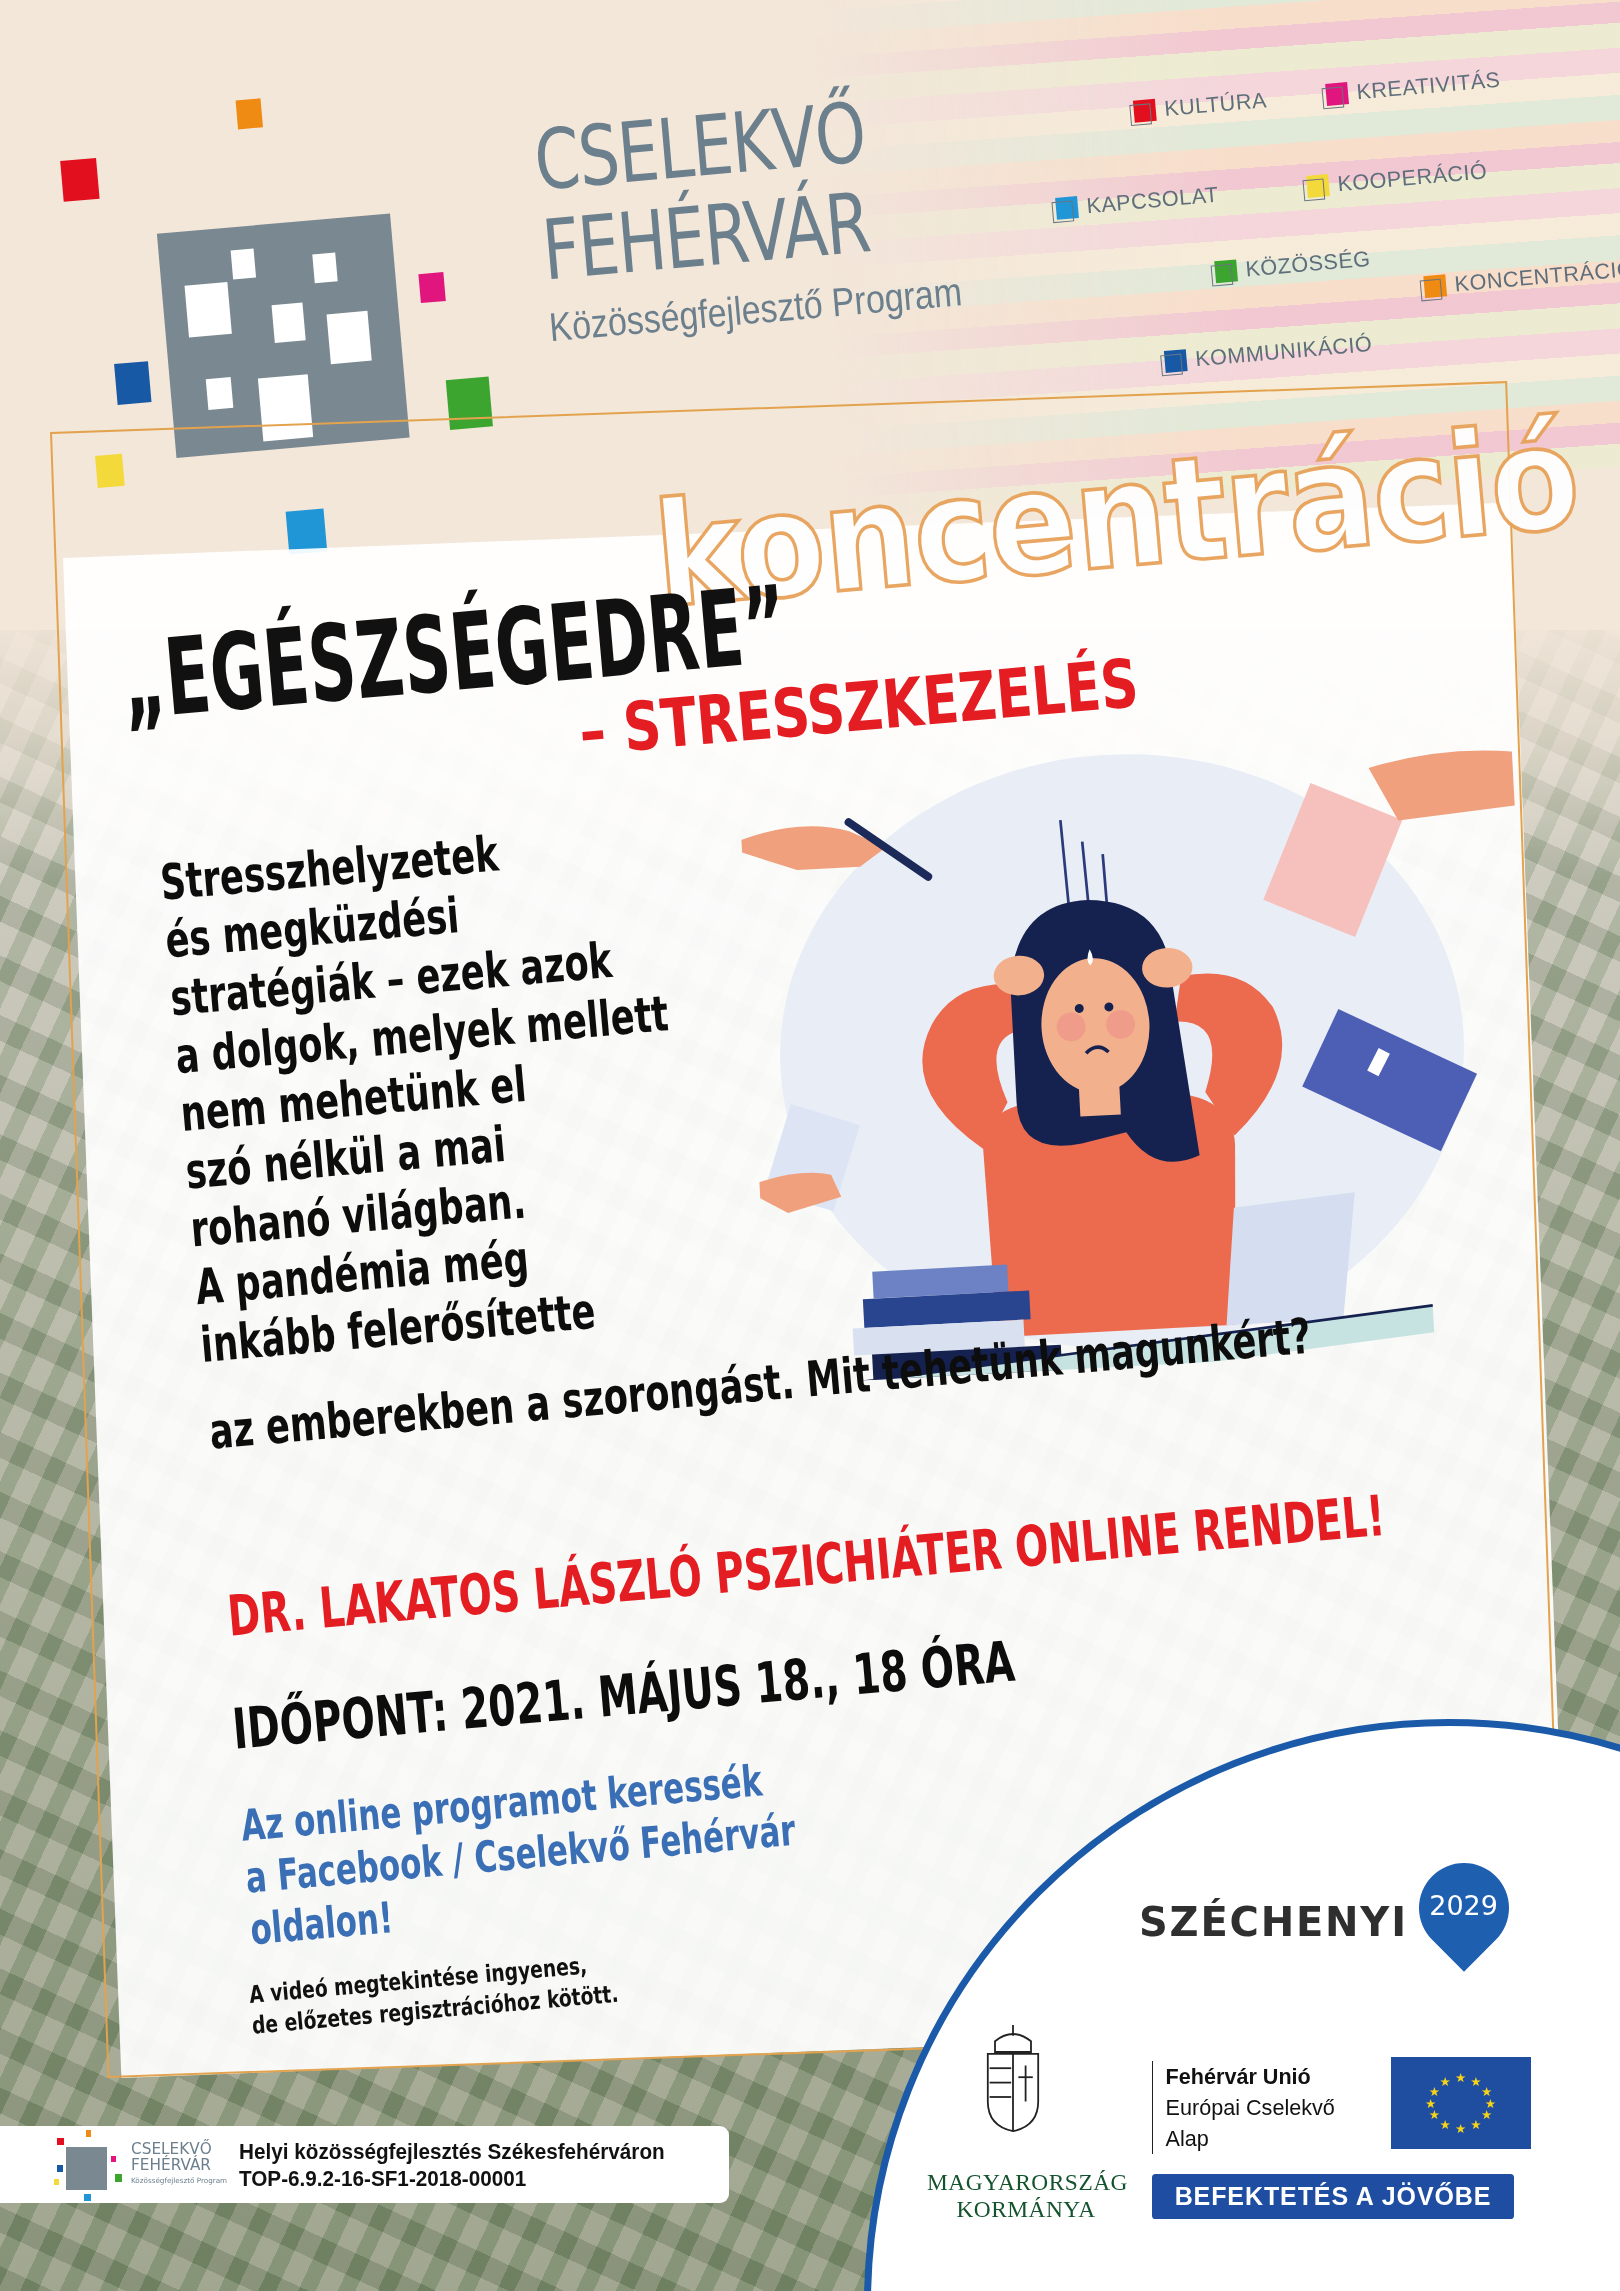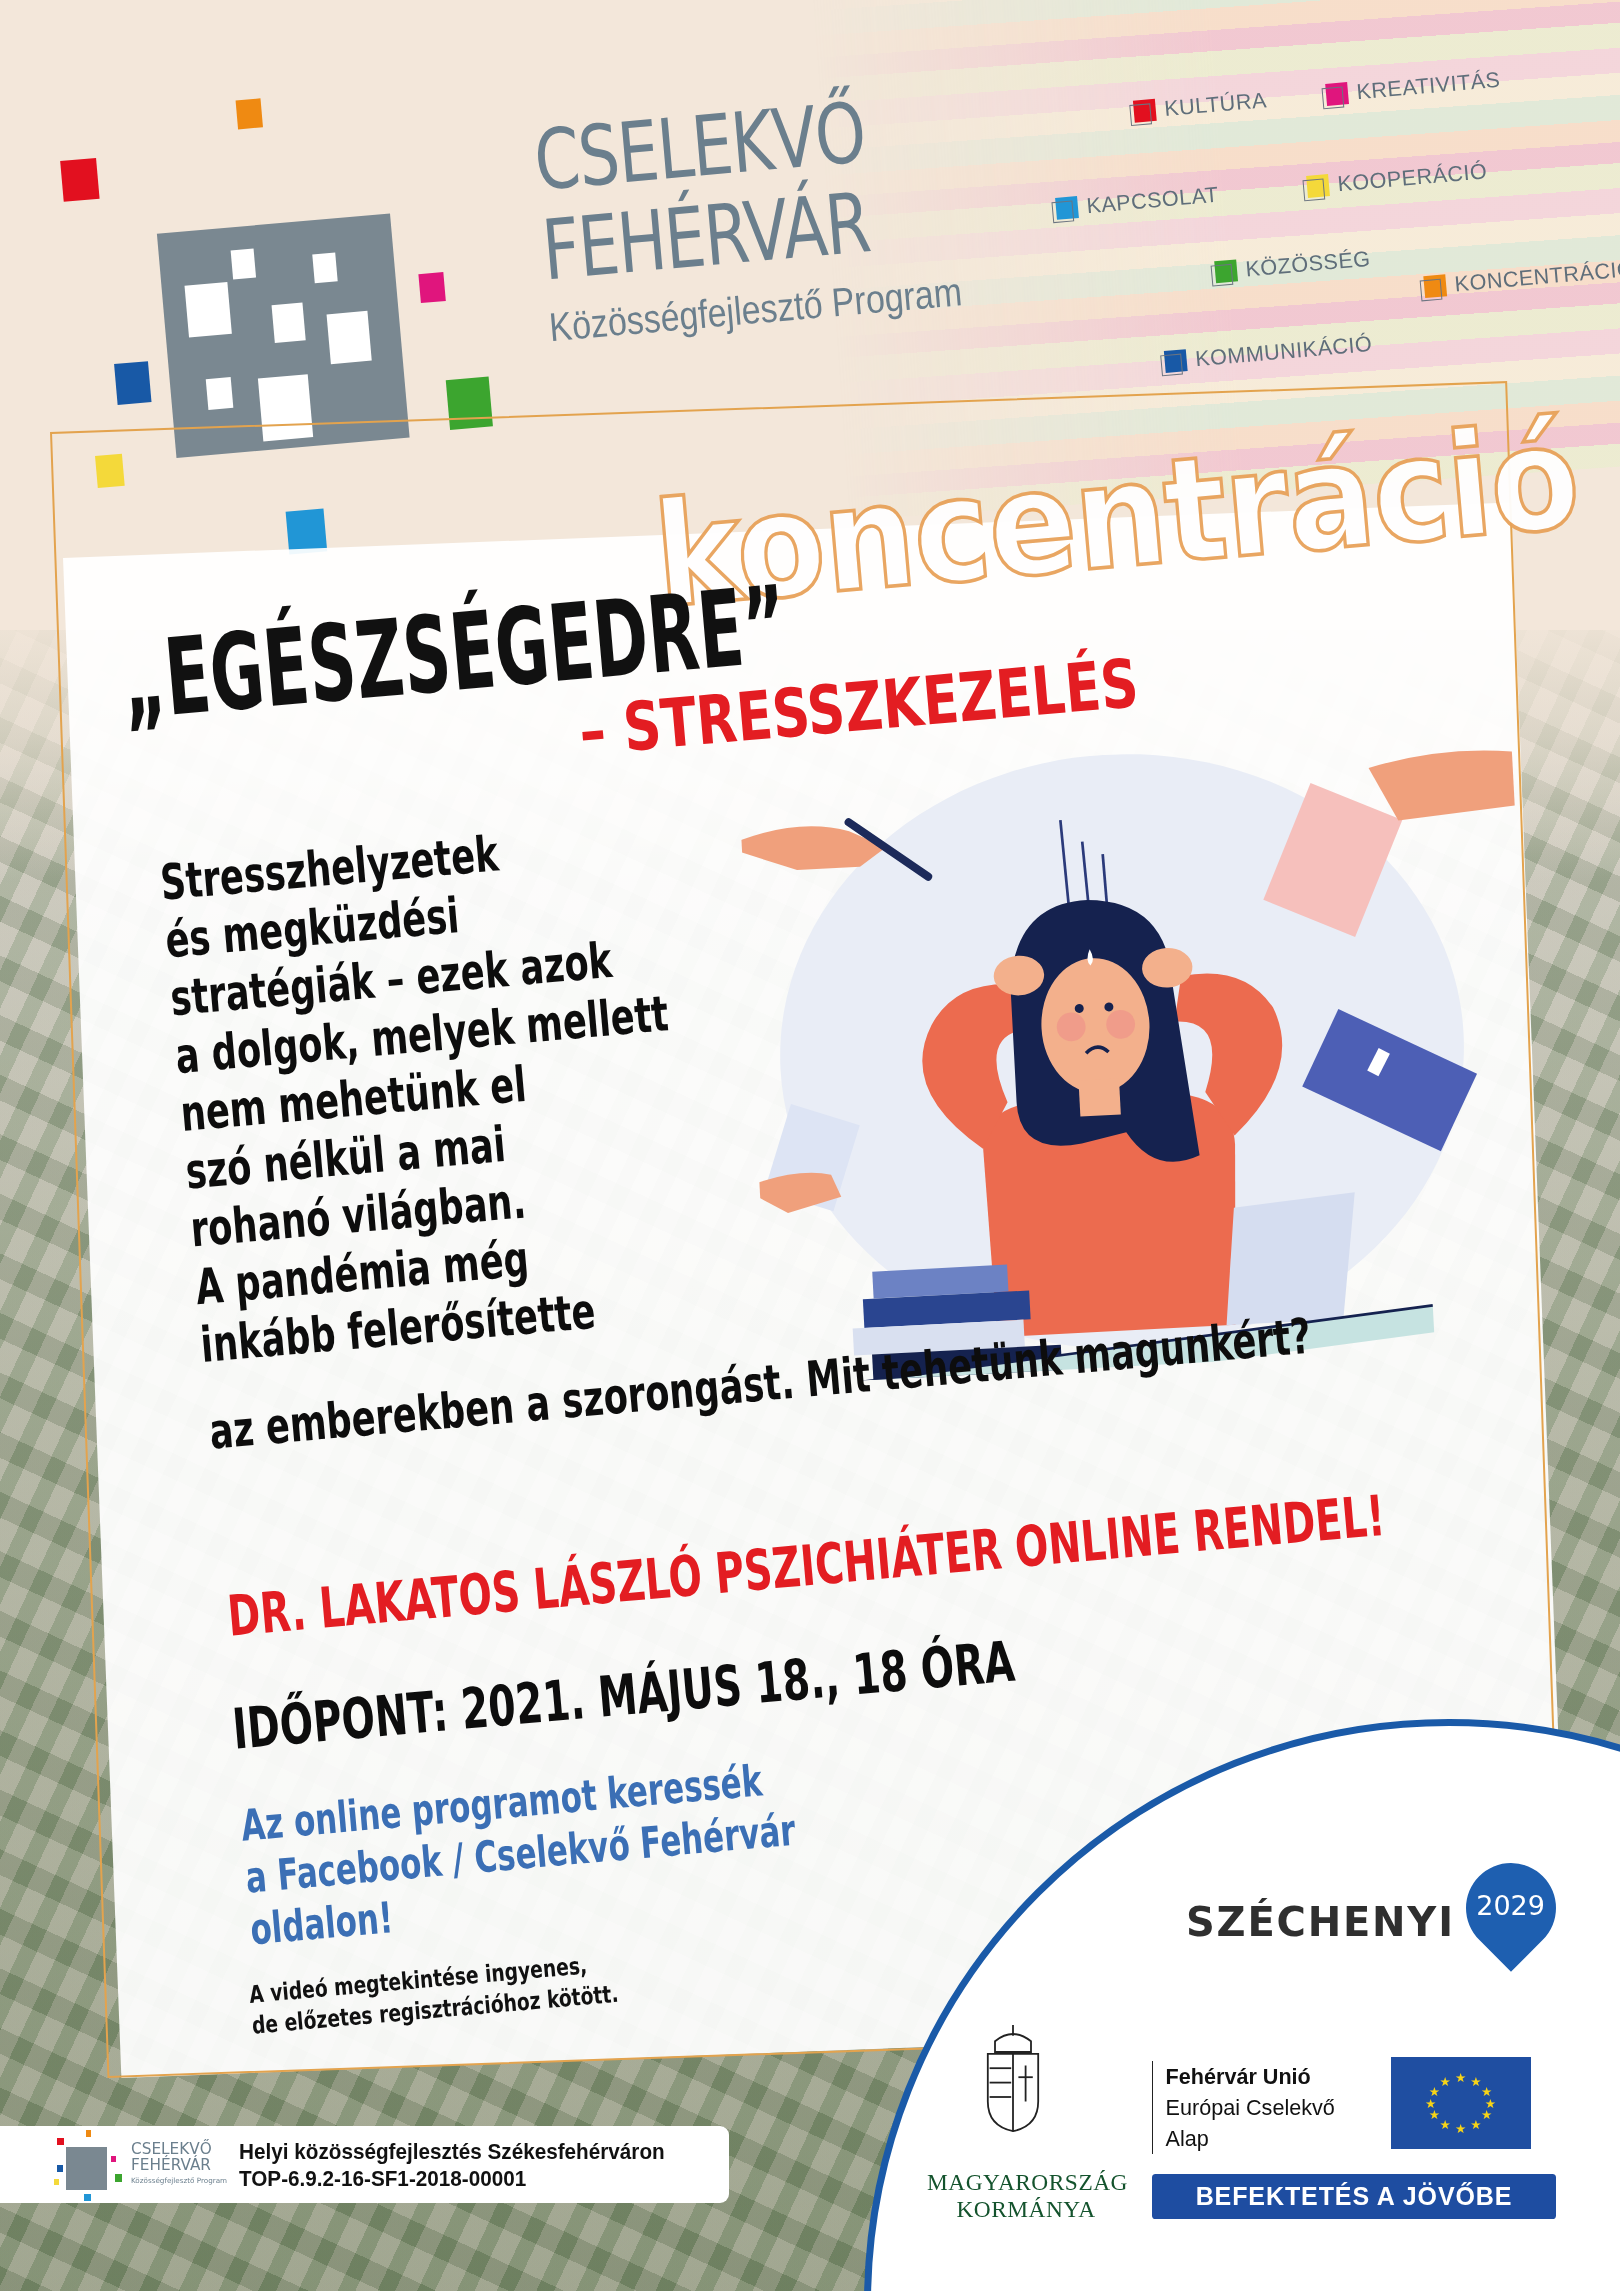--- a/index.html
+++ b/index.html
@@ -49,30 +49,30 @@
   #date{left:230px;top:1697px;transform:rotate(-5deg) scaleX(0.7);transform-origin:left top;font-family:"DejaVu Sans",sans-serif;font-weight:bold;font-size:56px;color:#0d0d0d;white-space:nowrap;}
   #online{left:239px;top:1800px;transform:rotate(-5deg);transform-origin:left top;font-family:"DejaVu Sans",sans-serif;font-weight:bold;font-size:43px;line-height:52px;color:#3b6fb5;}
   #online .ln{transform:scaleX(0.72);transform-origin:left;white-space:nowrap;}
   #note{left:248px;top:1980px;transform:rotate(-5deg);transform-origin:left top;font-family:"DejaVu Sans",sans-serif;font-weight:bold;font-size:24px;line-height:31px;color:#111;}
   #note .ln{transform:scaleX(0.78);transform-origin:left;white-space:nowrap;}
   
   #illus{left:738px;top:774px;width:864px;height:612px;transform:rotate(-3deg);transform-origin:left top;}
   
   #circle{left:864px;top:1719px;width:1170px;height:1170px;border-radius:50%;background:#fff;border:7.2px solid #1a5aa8;box-sizing:border-box;}
   #szechenyi{left:1139px;top:1863px;display:flex;align-items:center;gap:10.8px;}
-  #szechenyi .txt{font-family:"DejaVu Sans",sans-serif;font-weight:bold;font-size:40px;color:#2f2f2f;letter-spacing:1.8px;margin-left:47px;}
+  #szechenyi .txt{font-family:"DejaVu Sans",sans-serif;font-weight:bold;font-size:40px;color:#2f2f2f;letter-spacing:1.8px;}
   #pin{width:90px;height:117px;position:relative;}
   #pin .drop{position:absolute;left:0;top:0;width:90px;height:90px;background:#1e5fb0;border-radius:50% 50% 50% 0;transform:rotate(-45deg);}
   #pin .yr{position:absolute;left:0;top:27px;width:90px;text-align:center;color:#fff;font-size:27px;font-family:"DejaVu Sans",sans-serif;}
   #coat{left:977px;top:2025px;width:72px;height:108px;}
   #gov{left:927px;top:2169px;width:198px;text-align:center;font-family:"Liberation Serif",serif;font-size:23.4px;line-height:27px;color:#14532d;letter-spacing:0.5px;}
   #eu-text{left:1152px;top:2061px;border-left:1.8px solid #222;padding-left:12.6px;font-family:"Liberation Sans",sans-serif;font-size:21.6px;line-height:31px;color:#111;}
   #eu-text .b{font-weight:bold;}
   #eu-flag{left:1391px;top:2057px;width:140px;height:92px;background:#1f4ea1;}
-  #invest{left:1152px;top:2174px;width:404px;height:45px;background:#1e4da1;border-radius:3.6px;color:#fff;font-family:"Liberation Sans",sans-serif;font-weight:bold;font-size:25px;display:flex;align-items:center;justify-content:center;letter-spacing:0.9px;}
+  #invest{left:1152px;top:2174px;width:362px;height:45px;background:#1e4da1;border-radius:3.6px;color:#fff;font-family:"Liberation Sans",sans-serif;font-weight:bold;font-size:25px;display:flex;align-items:center;justify-content:center;letter-spacing:0.9px;}
   
   #footbar{left:0;top:2126px;width:729px;height:77px;background:#fff;border-radius:0 9px 9px 0;display:flex;align-items:center;}
   #foot-logo{width:72px;height:72px;position:relative;margin-left:50px;}
   #foot-brand{font-family:"DejaVu Sans",sans-serif;color:#6b7f8d;font-size:15.3px;line-height:16px;margin-left:9px;width:99px;}
   #foot-brand .sm{font-size:7.2px;}
   #foot-text{font-family:"Liberation Sans",sans-serif;font-weight:bold;font-size:22.5px;line-height:27px;color:#111;margin-left:9px;transform:scaleX(0.92);transform-origin:left;}
 </style>
 </head>
 <body>
 

